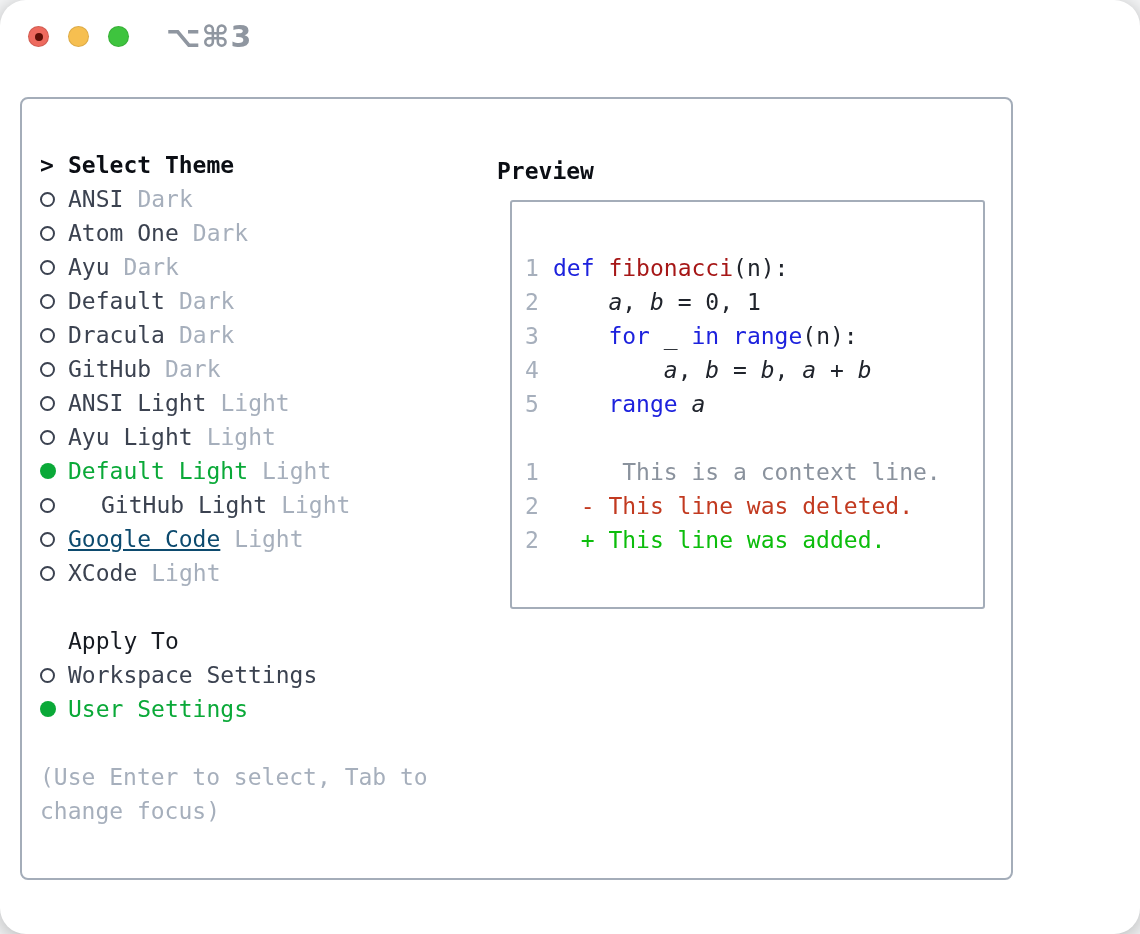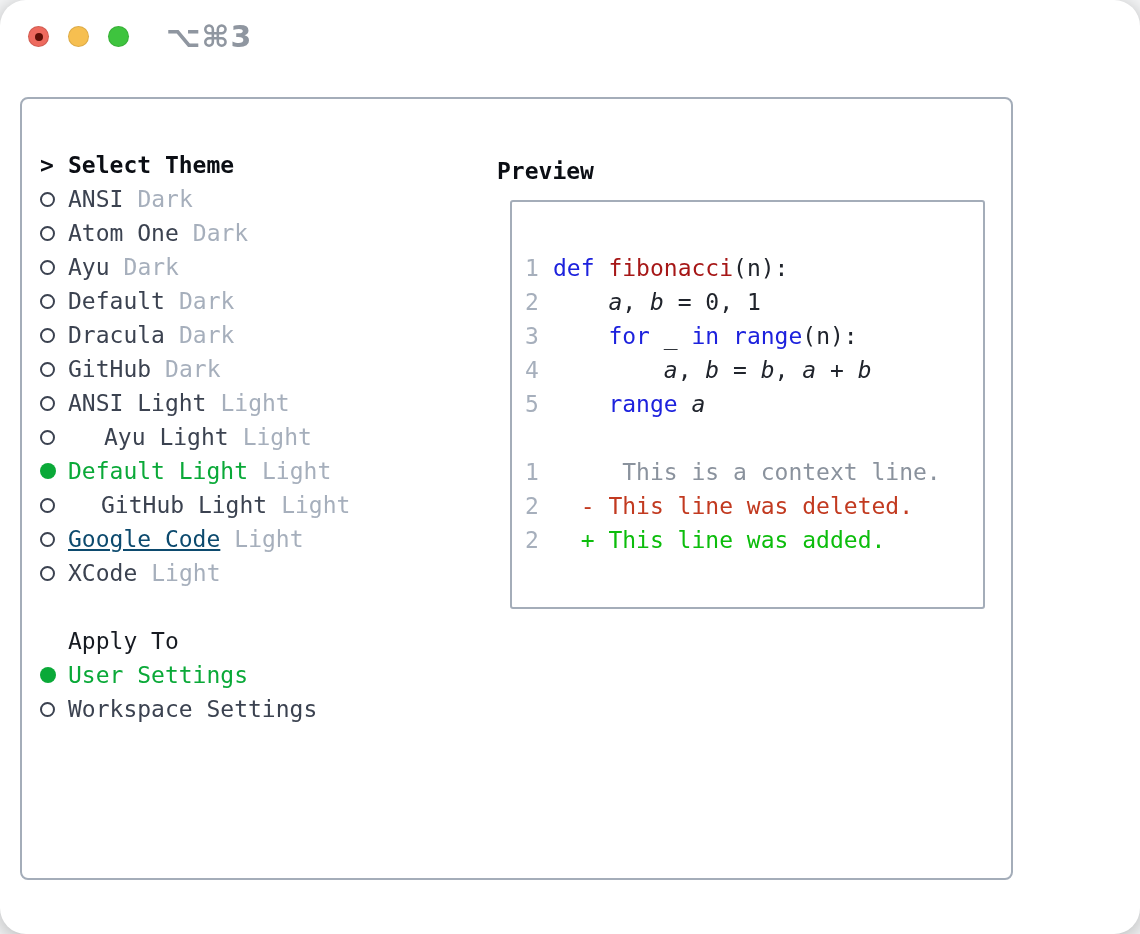--- a/index.html
+++ b/index.html
@@ -83,35 +83,36 @@
         <span class="header-label">Select Theme</span>
       </div>
       <div id="theme-list">
           <div class="row"><span class="bullet" style="color: rgb(59, 66, 80);"><span class="circle"></span></span><span style="color: rgb(59, 66, 80);">ANSI</span><span class="variant" style="color: rgb(166, 175, 188);">Dark</span></div>
           <div class="row"><span class="bullet" style="color: rgb(59, 66, 80);"><span class="circle"></span></span><span style="color: rgb(59, 66, 80);">Atom One</span><span class="variant" style="color: rgb(166, 175, 188);">Dark</span></div>
           <div class="row"><span class="bullet" style="color: rgb(59, 66, 80);"><span class="circle"></span></span><span style="color: rgb(59, 66, 80);">Ayu</span><span class="variant" style="color: rgb(166, 175, 188);">Dark</span></div>
           <div class="row"><span class="bullet" style="color: rgb(59, 66, 80);"><span class="circle"></span></span><span style="color: rgb(59, 66, 80);">Default</span><span class="variant" style="color: rgb(166, 175, 188);">Dark</span></div>
           <div class="row"><span class="bullet" style="color: rgb(59, 66, 80);"><span class="circle"></span></span><span style="color: rgb(59, 66, 80);">Dracula</span><span class="variant" style="color: rgb(166, 175, 188);">Dark</span></div>
           <div class="row"><span class="bullet" style="color: rgb(59, 66, 80);"><span class="circle"></span></span><span style="color: rgb(59, 66, 80);">GitHub</span><span class="variant" style="color: rgb(166, 175, 188);">Dark</span></div>
           <div class="row"><span class="bullet" style="color: rgb(59, 66, 80);"><span class="circle"></span></span><span style="color: rgb(59, 66, 80);">ANSI Light</span><span class="variant" style="color: rgb(166, 175, 188);">Light</span></div>
-          <div class="row"><span class="bullet" style="color: rgb(59, 66, 80);"><span class="circle"></span></span><span style="color: rgb(59, 66, 80); margin-left: 36px;">Ayu Light</span><span class="variant" style="color: rgb(166, 175, 188);">Light</span></div>
+          <div class="row"><span class="bullet" style="color: rgb(59, 66, 80);"><span class="circle"></span></span><span style="color: rgb(59, 66, 80);">Ayu Light</span><span class="variant" style="color: rgb(166, 175, 188);">Light</span></div>
           <div class="row"><span class="bullet" style="color: rgb(10, 169, 56);"><span class="circle filled"></span></span><span style="color: rgb(10, 169, 56);">Default Light</span><span class="variant" style="color: rgb(166, 175, 188);">Light</span></div>
           <div class="row"><span class="bullet" style="color: rgb(59, 66, 80);"><span class="circle"></span></span><span style="color: rgb(59, 66, 80); margin-left: 33px;">GitHub Light</span><span class="variant" style="color: rgb(166, 175, 188);">Light</span></div>
           <div class="row"><span class="bullet" style="color: rgb(59, 66, 80);"><span class="circle"></span></span><span style="color: #0c4a6e; text-decoration: underline;">Google Code</span><span class="variant" style="color: rgb(166, 175, 188);">Light</span></div>
           <div class="row"><span class="bullet" style="color: rgb(59, 66, 80);"><span class="circle"></span></span><span style="color: rgb(59, 66, 80);">XCode</span><span class="variant" style="color: rgb(166, 175, 188);">Light</span></div>
         </div>
       <div class="row"></div>
       <div class="row">
         <span class="bullet"></span>
         <span class="apply-header">Apply To</span>
       </div>
       <div id="apply-list">
+          <div class="row"><span class="bullet" style="color: rgb(59, 66, 80);"><span class="circle"></span></span><span style="color: rgb(59, 66, 80);">Workspace Settings</span></div>
           <div class="row"><span class="bullet" style="color: rgb(10, 169, 56);"><span class="circle filled"></span></span><span style="color: rgb(10, 169, 56);">User Settings</span></div>
-          <div class="row"><span class="bullet" style="color: rgb(59, 66, 80);"><span class="circle"></span></span><span style="color: rgb(59, 66, 80);">Workspace Settings</span></div>
         </div>
+      <div class="help">(Use Enter to select, Tab to change focus)</div>
     </div>
 
     <div class="preview-title">Preview</div>
 
     <div class="preview-box" id="preview-box">
         <div class="pline"><span class="lineno" style="color: rgb(166, 175, 188);">1</span><span style="color: rgb(29, 34, 221);">def</span><span style="color: rgb(32, 36, 44);"> </span><span style="color: rgb(166, 23, 23);">fibonacci</span><span style="color: rgb(32, 36, 44);">(n):</span></div>
         <div class="pline"><span class="lineno" style="color: rgb(166, 175, 188);">2</span><span style="color: rgb(32, 36, 44);">    </span><span style="color: rgb(32, 36, 44); font-style: italic;">a</span><span style="color: rgb(32, 36, 44);">, </span><span style="color: rgb(32, 36, 44); font-style: italic;">b</span><span style="color: rgb(32, 36, 44);"> = 0, 1</span></div>
         <div class="pline"><span class="lineno" style="color: rgb(166, 175, 188);">3</span><span style="color: rgb(32, 36, 44);">    </span><span style="color: rgb(29, 34, 221);">for</span><span style="color: rgb(32, 36, 44);"> _ </span><span style="color: rgb(29, 34, 221);">in</span><span style="color: rgb(32, 36, 44);"> </span><span style="color: rgb(29, 34, 221);">range</span><span style="color: rgb(32, 36, 44);">(n):</span></div>
         <div class="pline"><span class="lineno" style="color: rgb(166, 175, 188);">4</span><span style="color: rgb(32, 36, 44);">        </span><span style="color: rgb(32, 36, 44); font-style: italic;">a</span><span style="color: rgb(32, 36, 44);">, </span><span style="color: rgb(32, 36, 44); font-style: italic;">b</span><span style="color: rgb(32, 36, 44);"> = </span><span style="color: rgb(32, 36, 44); font-style: italic;">b</span><span style="color: rgb(32, 36, 44);">, </span><span style="color: rgb(32, 36, 44); font-style: italic;">a</span><span style="color: rgb(32, 36, 44);"> + </span><span style="color: rgb(32, 36, 44); font-style: italic;">b</span></div>
         <div class="pline"><span class="lineno" style="color: rgb(166, 175, 188);">5</span><span style="color: rgb(32, 36, 44);">    </span><span style="color: rgb(29, 34, 221);">range</span><span style="color: rgb(32, 36, 44);"> </span><span style="color: rgb(32, 36, 44); font-style: italic;">a</span></div>

